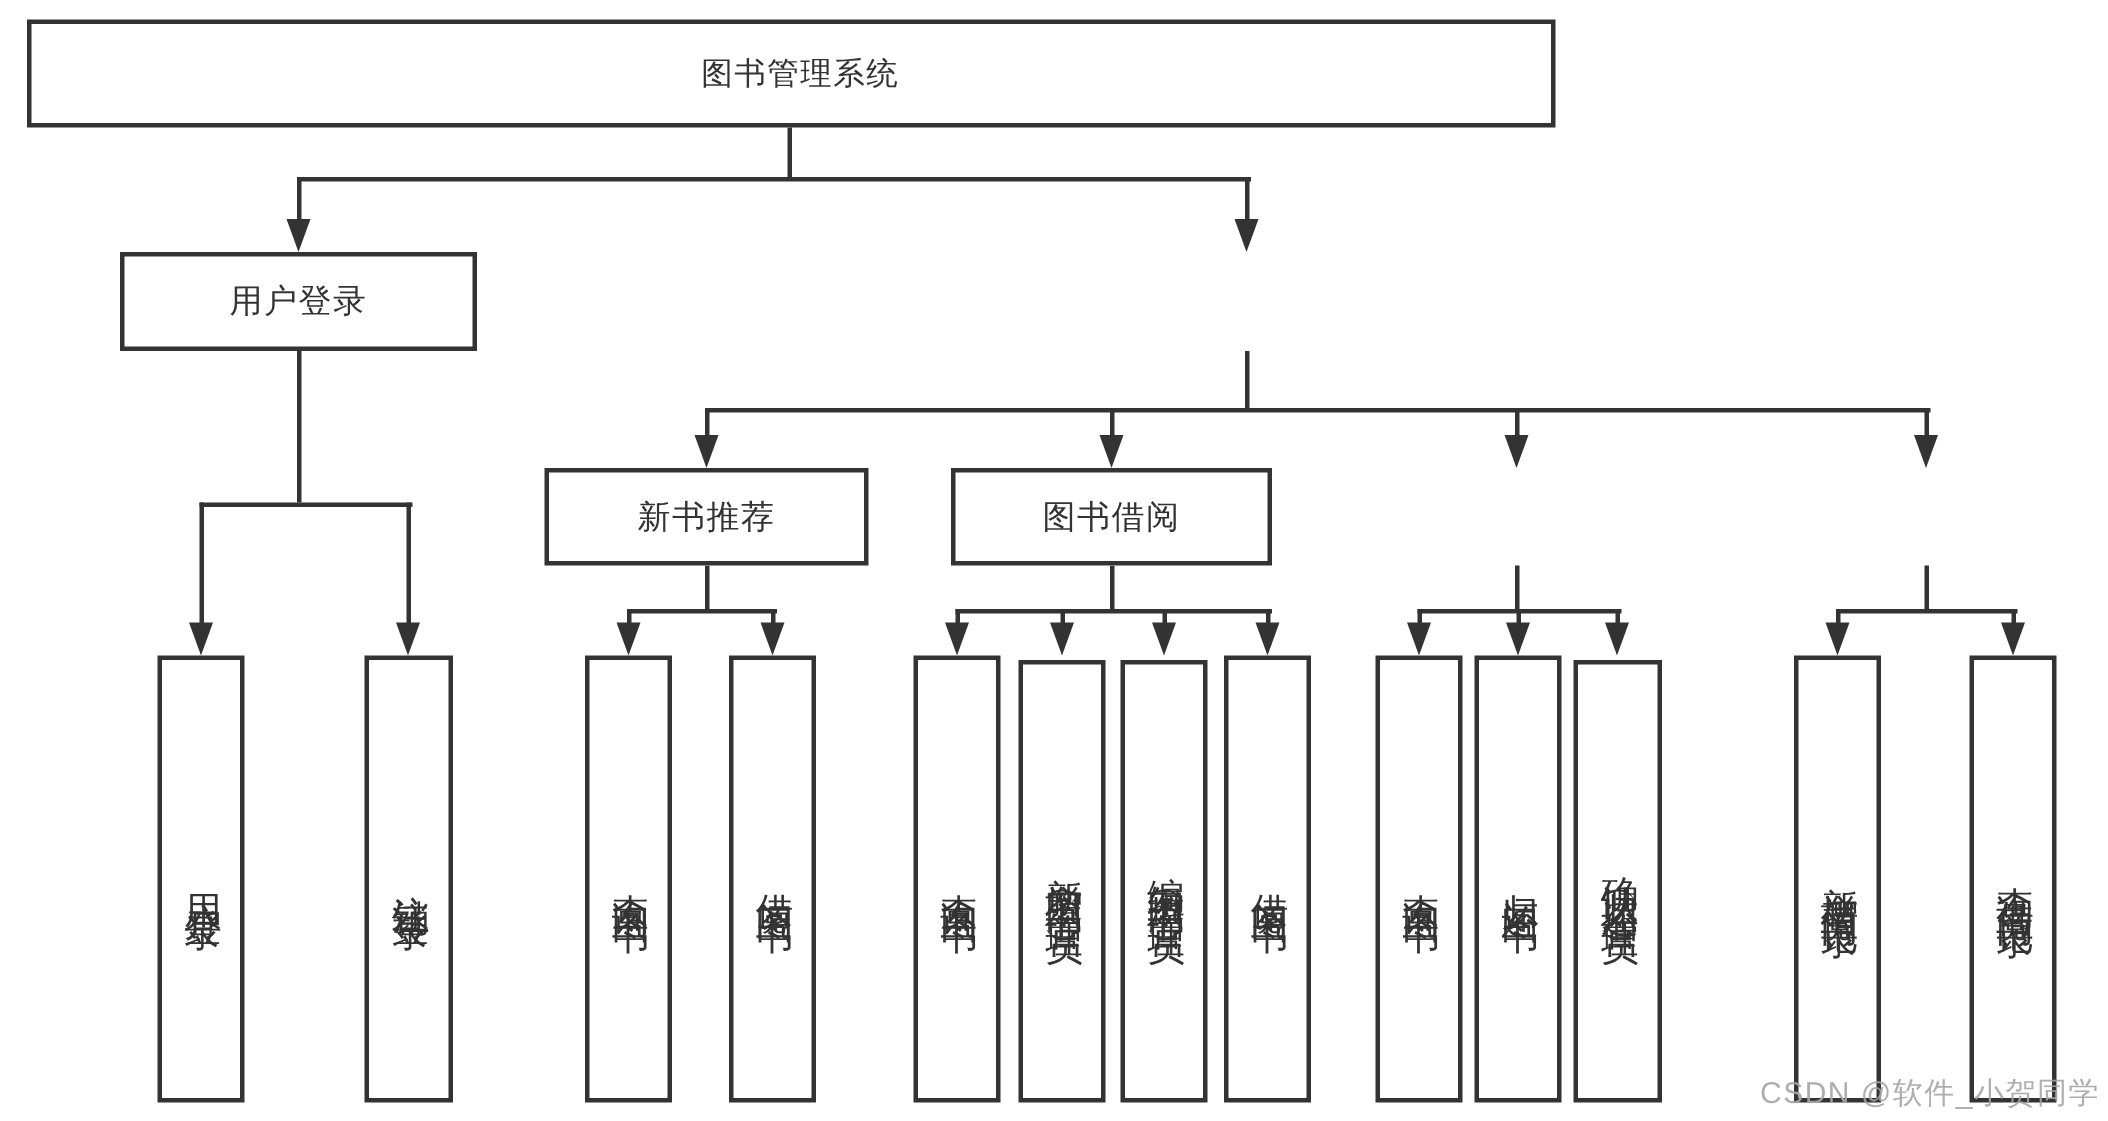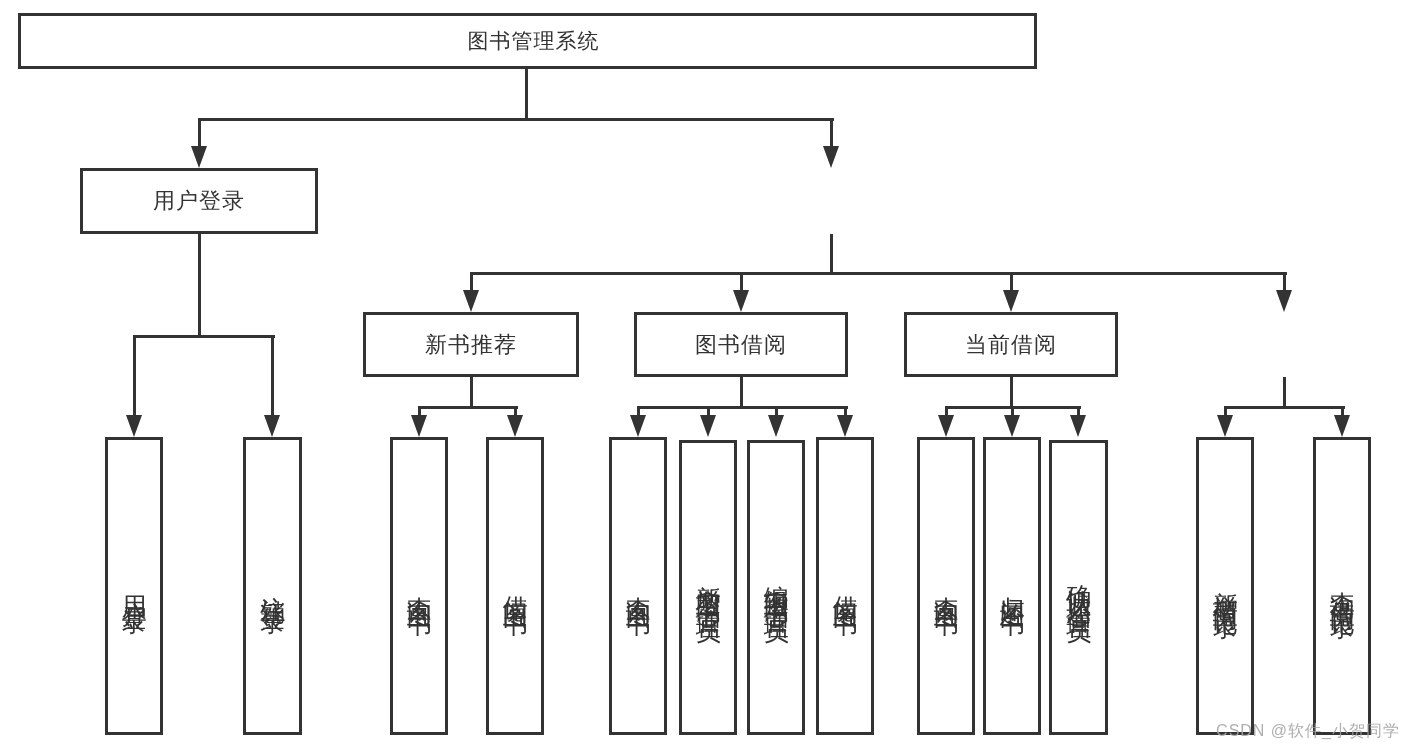--- a/index.html
+++ b/index.html
@@ -38,21 +38,21 @@
     position: absolute;
     width: 0; height: 0;
     border-left: 8px solid transparent;
     border-right: 8px solid transparent;
     border-top: 22px solid #333333;
   }
   .watermark {
     position: absolute;
     right: 5px;
     bottom: 5px;
-    font-size: 16px;
+    font-size: 20px;
     letter-spacing: 1px;
     color: rgba(165,165,165,0.9);
     z-index: 3;
     white-space: nowrap;
   }
 </style>
 </head>
 <body>
 
 <div class="canvas">
@@ -105,27 +105,26 @@
       <div class="connector" style="left: 1011px; top: 406px; width: 3px; height: 11px;"></div>
       <div class="arrow-head" style="left: 1004px; top: 415px;"></div>
       <div class="connector" style="left: 1077px; top: 406px; width: 3px; height: 11px;"></div>
       <div class="arrow-head" style="left: 1070px; top: 415px;"></div>
       <div class="connector" style="left: 1224px; top: 406px; width: 3px; height: 11px;"></div>
       <div class="arrow-head" style="left: 1217px; top: 415px;"></div>
       <div class="connector" style="left: 1341px; top: 406px; width: 3px; height: 11px;"></div>
       <div class="arrow-head" style="left: 1334px; top: 415px;"></div>
     </div>
 
-  <div class="box h-box root-box" style="left:18px; top:13px; width:1019px; height:56px;padding-left:12px;">图书管理系统</div>
+  <div class="box h-box root-box" style="left:18px; top:13px; width:1019px; height:72px;padding-left:12px;">图书管理系统</div>
 
   <div class="box h-box" style="left:80px; top:168px; width:238px; height:66px;">用户登录</div>
 
   <div class="box h-box" style="left:634px; top:312px; width:214px; height:65px;">图书借阅</div>
   <div class="box h-box" style="left:363px; top:312px; width:216px; height:65px;">新书推荐</div>
-  <div class="box h-box" style="left:904px; top:312px; width:214px; height:65px;">当前借阅</div>
 
   <div class="box v-box" style="left:105px; top:437px; width:58px; height:298px;">用户登录</div>
   <div class="box v-box" style="left:243px; top:437px; width:59px; height:298px;">注销登录</div>
 
   <div class="box v-box" style="left:390px; top:437px; width:58px; height:298px;">查询图书</div>
   <div class="box v-box" style="left:486px; top:437px; width:58px; height:298px;">借阅图书</div>
 
   <div class="box v-box" style="left:609px; top:437px; width:58px; height:298px;">查询图书</div>
   <div class="box v-box" style="left:679px; top:440px; width:58px; height:295px;">新增图书（管理员）</div>
   <div class="box v-box" style="left:747px; top:440px; width:58px; height:295px;">编辑图书（管理员）</div>

